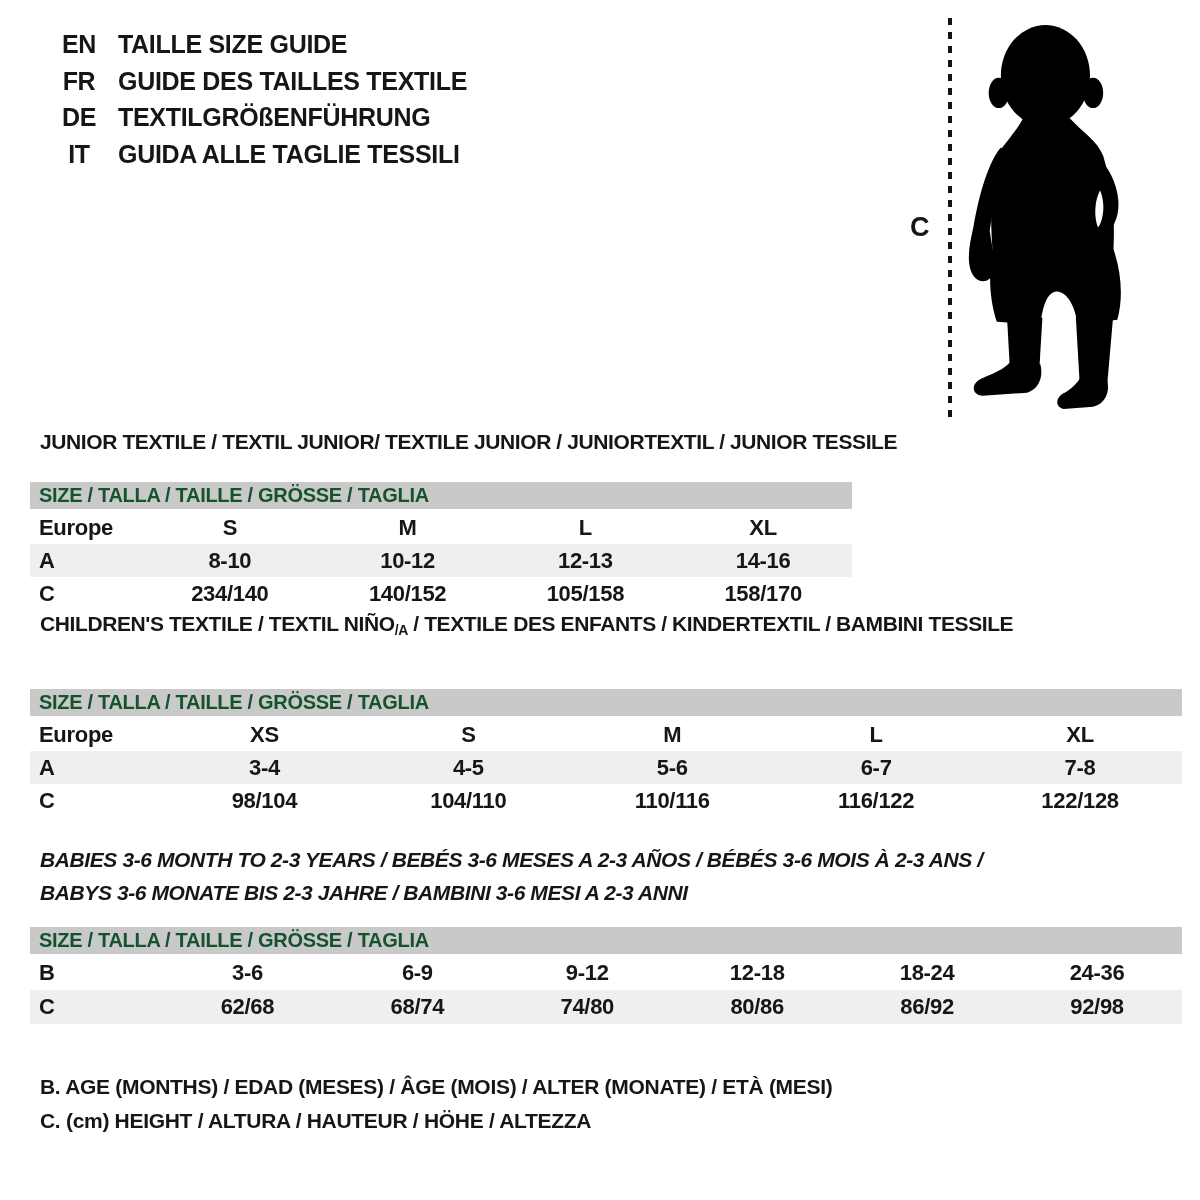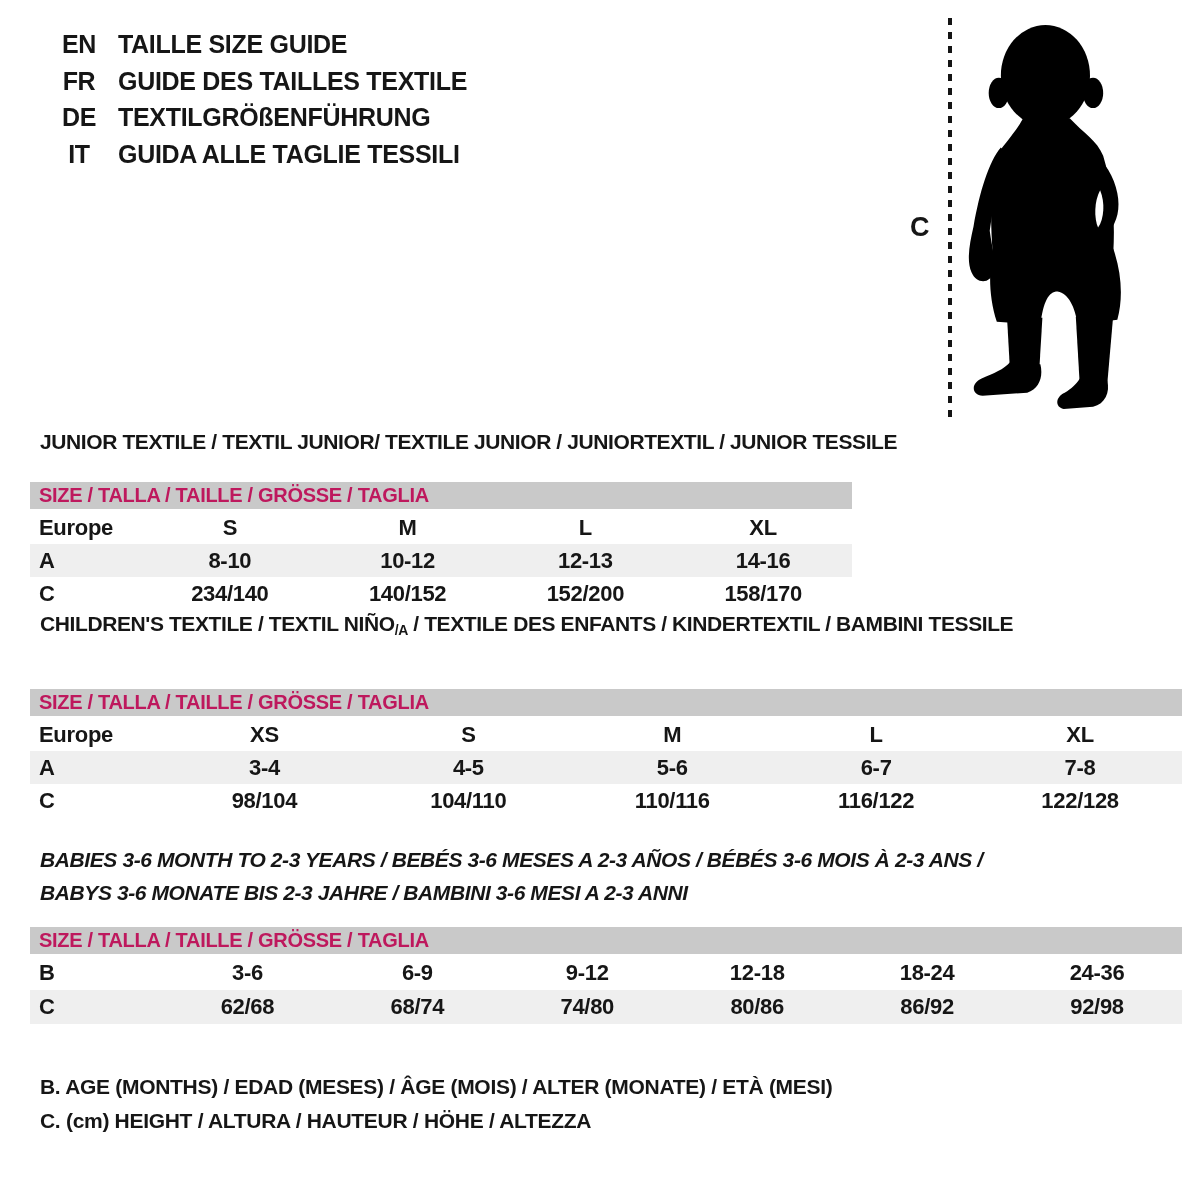--- a/index.html
+++ b/index.html
@@ -18,21 +18,21 @@
     background:repeating-linear-gradient(to bottom,#141414 0 7px,transparent 7px 14px);}
   .fig-c{position:absolute;left:910px;top:212px;font-size:27px;}
   .fig-svg{position:absolute;left:962px;top:22px;}
   
   .heading{position:absolute;font-size:21px;letter-spacing:-0.4px;white-space:nowrap;}
   .heading .sub{font-size:14px;vertical-align:-4px;}
   .heading.two-line{line-height:33px;}
   
   .stable{position:absolute;}
   .size-bar{height:27px;line-height:27px;background:#c9c9c9;padding-left:9px;
-    font-size:20px;color:#be185d;margin-bottom:2px;letter-spacing:-0.3px;}
+    font-size:20px;color:#14532d;margin-bottom:2px;letter-spacing:-0.3px;}
   .trow{display:grid;height:33px;align-items:center;font-size:22px;}
   .trow.tall{height:34px;}
   .cols4{grid-template-columns:13.5% repeat(4,1fr);}
   .cols5{grid-template-columns:11.5% repeat(5,1fr);}
   .cols6{grid-template-columns:11.5% repeat(6,1fr);}
   .cell{text-align:center;}
   .cell.label{text-align:left;padding-left:9px;}
   .stripe{background:#efefef;}
   
   .footnotes{position:absolute;left:40px;top:1070px;font-size:21px;line-height:33.5px;white-space:nowrap;}
@@ -93,21 +93,21 @@
     <span class="cell label">A</span>
     <span class="cell">8-10</span>
     <span class="cell">10-12</span>
     <span class="cell">12-13</span>
     <span class="cell">14-16</span>
   </div>
   <div class="trow cols4">
     <span class="cell label">C</span>
     <span class="cell">234/140</span>
     <span class="cell">140/152</span>
-    <span class="cell">152/200</span>
+    <span class="cell">105/158</span>
     <span class="cell">158/170</span>
   </div>
 </div>
 
 <div class="heading" style="left:40px;top:612px;">
   <span>CHILDREN'S TEXTILE / TEXTIL NIÑO</span><span class="sub">/A</span><span> / TEXTILE DES ENFANTS / KINDERTEXTIL / BAMBINI TESSILE</span>
 </div>
 
 <div class="stable" style="left:30px;top:689px;width:1152px;">
   <div class="size-bar">SIZE / TALLA / TAILLE / GRÖSSE / TAGLIA</div>

